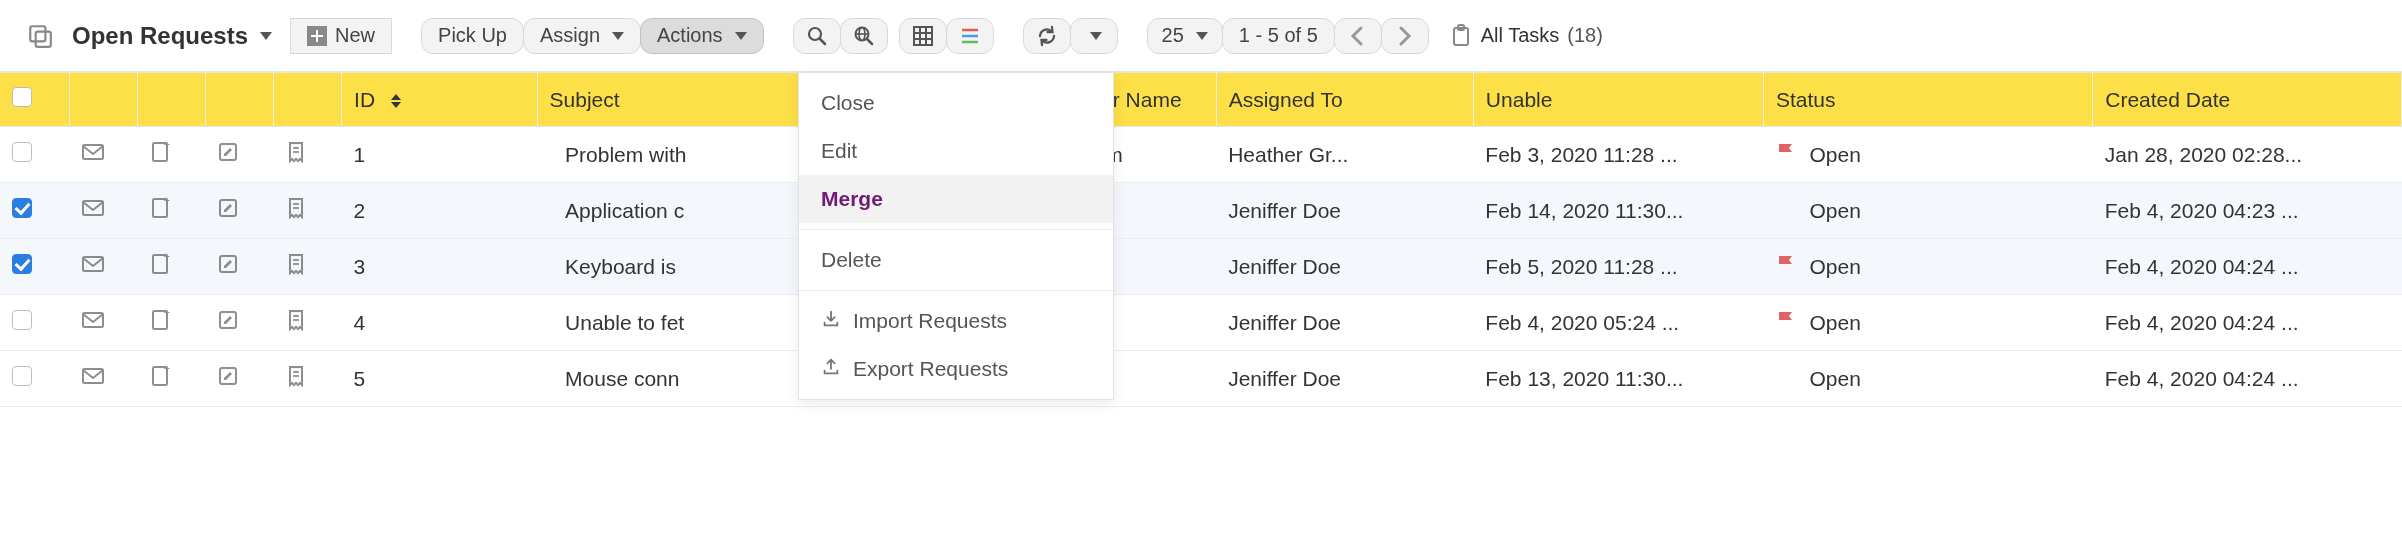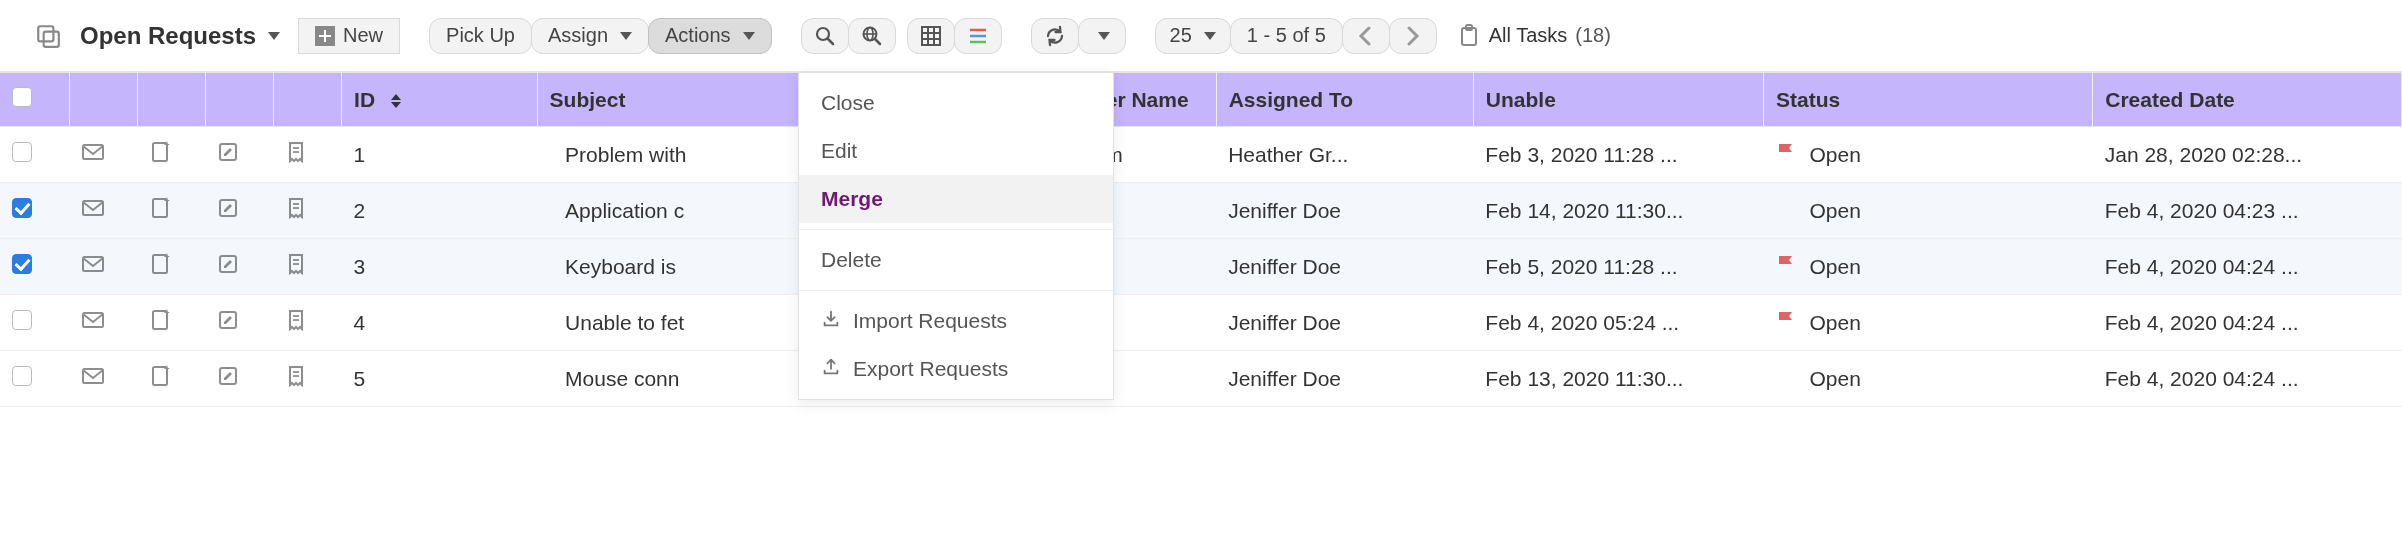--- a/index.html
+++ b/index.html
@@ -8,21 +8,21 @@
     padding: 0;
     font-family: -apple-system, BlinkMacSystemFont, "Segoe UI", Arial, sans-serif;
     font-size: 20px;
     color: #333;
     background: #fff;
     width: 2402px;
   }
   .toolbar {
     display: flex;
     align-items: center;
-    padding: 10px 28px;
+    padding: 10px 20px;
     gap: 12px;
     border-bottom: 1px solid #e6e6e6;
     height: 72px;
   }
   .copy-icon-box {
     width: 40px;
     display:flex;
     align-items:center;
     justify-content:center;
   }
@@ -75,25 +75,25 @@
     text-align:left;
     padding: 14px 12px;
     font-size:21px;
     color:#333;
     border-bottom:1px solid #eee;
     white-space: nowrap;
     overflow: hidden;
     text-overflow: ellipsis;
   }
   table.requests thead th {
-    font-weight:700;
+    font-weight:400;
     border-top:1px solid #e6e6e6;
     border-bottom:1px solid #e6e6e6;
     border-right:1px solid #eee;
-    background:#c4b5fd;
+    background:#fde047;
   }
   tr.selected td { background:#f4f8fd; }
   .icon-cell { text-align:center; color:#bbb; }
   .icon-cell svg { opacity:0.55; }
   .chk {
     width:20px;height:20px;border:1.5px solid #bbb;border-radius:4px;display:inline-block;
     position:relative; background:#fff;
   }
   .chk.checked { background:#2a7de1; border-color:#2a7de1; }
   .chk.checked::after {

